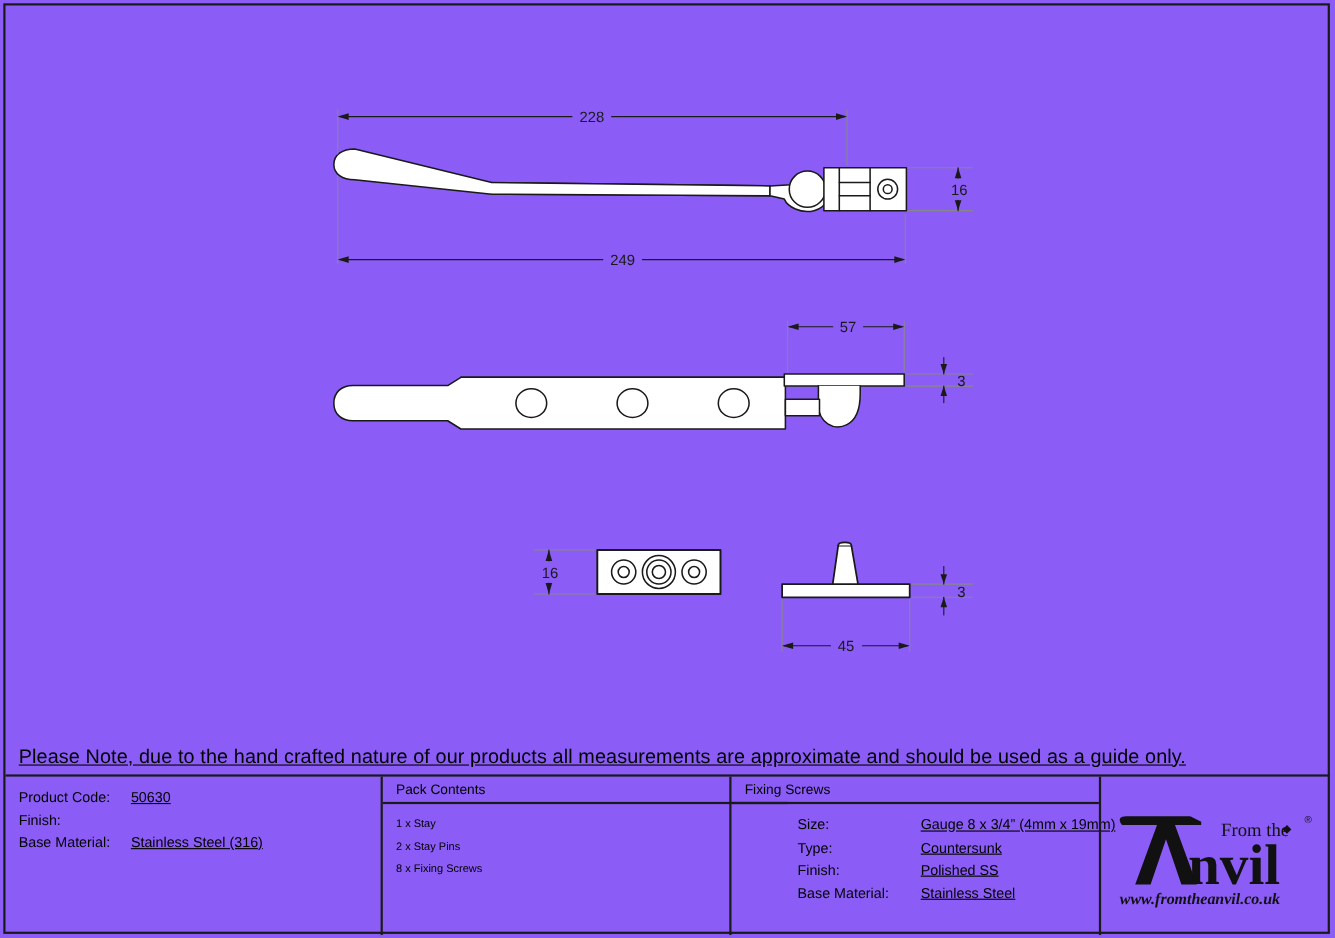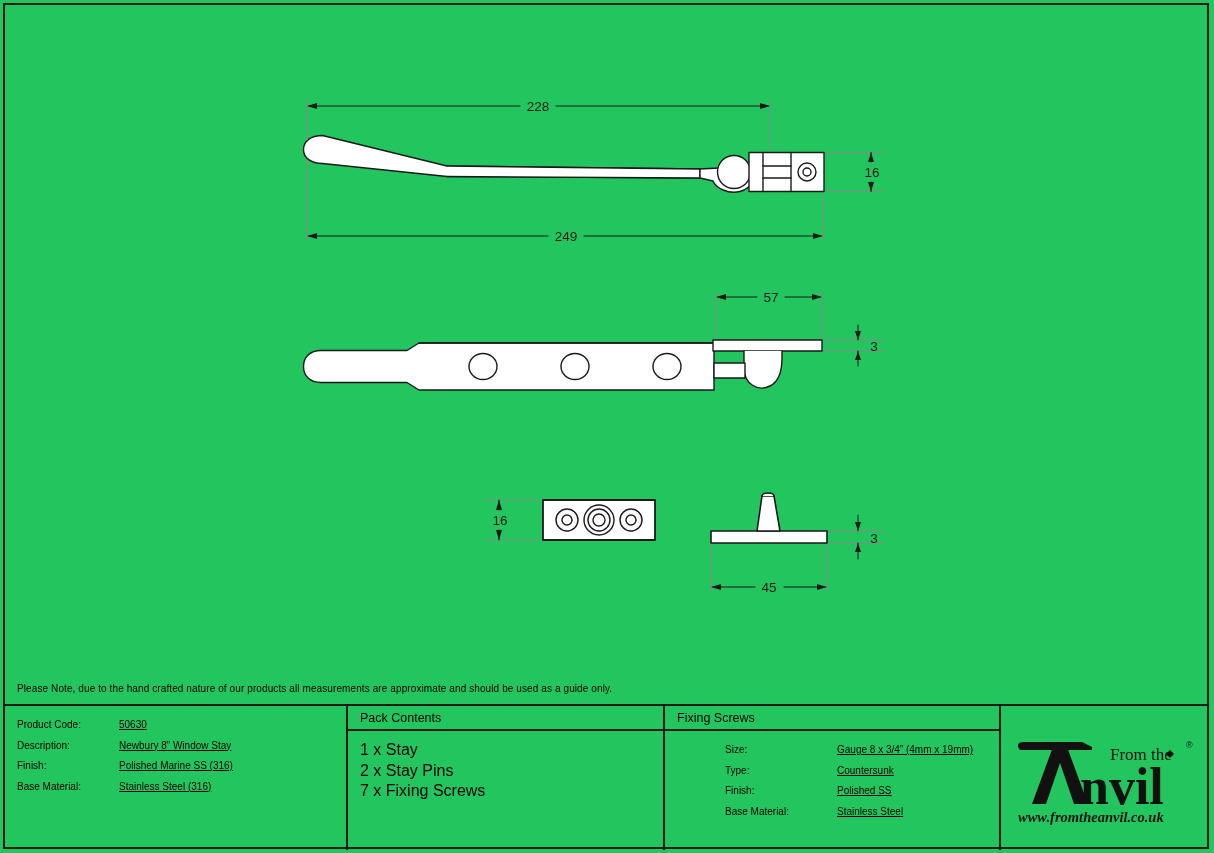--- a/index.html
+++ b/index.html
@@ -8,21 +8,21 @@
     background: #ffffff;
   }
   body {
     font-family: "Liberation Sans", sans-serif;
     color: #000000;
   }
   #page {
     position: relative;
     width: 1214px;
     height: 853px;
-    background: #22c55e;
+    background: #8b5cf6;
     overflow: hidden;
   }
   #frame {
     position: absolute;
     left: 3px;
     top: 3px;
     width: 1206px;
     height: 846px;
     border: 2px solid #1a1a1a;
     box-sizing: border-box;
@@ -55,22 +55,23 @@
     top: 0;
     width: 1204px;
     height: 34px;
     border-bottom: 2px solid #1a1a1a;
     box-sizing: border-box;
     display: flex;
     align-items: center;
   }
   .tbl-note span {
     padding-left: 12px;
-    font-size: 10px;
+    font-size: 18px;
     letter-spacing: 0.1px;
+    text-decoration: underline;
   }
   .tbl-cols {
     position: absolute;
     left: 0;
     top: 34px;
     width: 1204px;
     height: 144px;
   }
   .col {
     position: absolute;
@@ -90,39 +91,39 @@
   }
   .col-head span {
     padding-left: 12px;
     font-size: 12.5px;
   }
   .col-body {
     padding: 9px 0 0 12px;
   }
   .spec-row {
     display: flex;
-    font-size: 10px;
+    font-size: 13px;
     line-height: 20.5px;
     white-space: nowrap;
   }
   .spec-label {
     width: 102px;
     flex: 0 0 102px;
   }
   .spec-label-wide {
     width: 112px;
     flex: 0 0 112px;
     margin-left: 48px;
   }
   .spec-value {
     flex: 1 1 auto;
     text-decoration: underline;
   }
   .pack-row {
-    font-size: 16px;
+    font-size: 10px;
     line-height: 20.5px;
     white-space: nowrap;
   }
 
   
   .col-logo {
     display: flex;
     align-items: center;
     justify-content: center;
   }
@@ -310,42 +311,37 @@
 
     <div class="tbl-cols">
 
       <div class="col" style="left:0; width:341px;">
         <div class="col-body">
           <div class="spec-row">
             <div class="spec-label">Product Code:</div>
             <div class="spec-value">50630</div>
           </div>
           <div class="spec-row">
-            <div class="spec-label">Description:</div>
-            <div class="spec-value">Newbury 8” Window Stay</div>
-          </div>
-          <div class="spec-row">
             <div class="spec-label">Finish:</div>
-            <div class="spec-value">Polished Marine SS (316)</div>
           </div>
           <div class="spec-row">
             <div class="spec-label">Base Material:</div>
             <div class="spec-value">Stainless Steel (316)</div>
           </div>
         </div>
       </div>
 
       <div class="col col-divider" style="left:341px; width:370px;">
         <div class="col-head">
           <span>Pack Contents</span>
         </div>
         <div class="col-body">
           <div class="pack-row">1 x Stay</div>
           <div class="pack-row">2 x Stay Pins</div>
-          <div class="pack-row">7 x Fixing Screws</div>
+          <div class="pack-row">8 x Fixing Screws</div>
         </div>
       </div>
 
       <div class="col col-divider" style="left:658px; width:336px;">
         <div class="col-head">
           <span>Fixing Screws</span>
         </div>
         <div class="col-body">
           <div class="spec-row">
             <div class="spec-label spec-label-wide">Size:</div>

